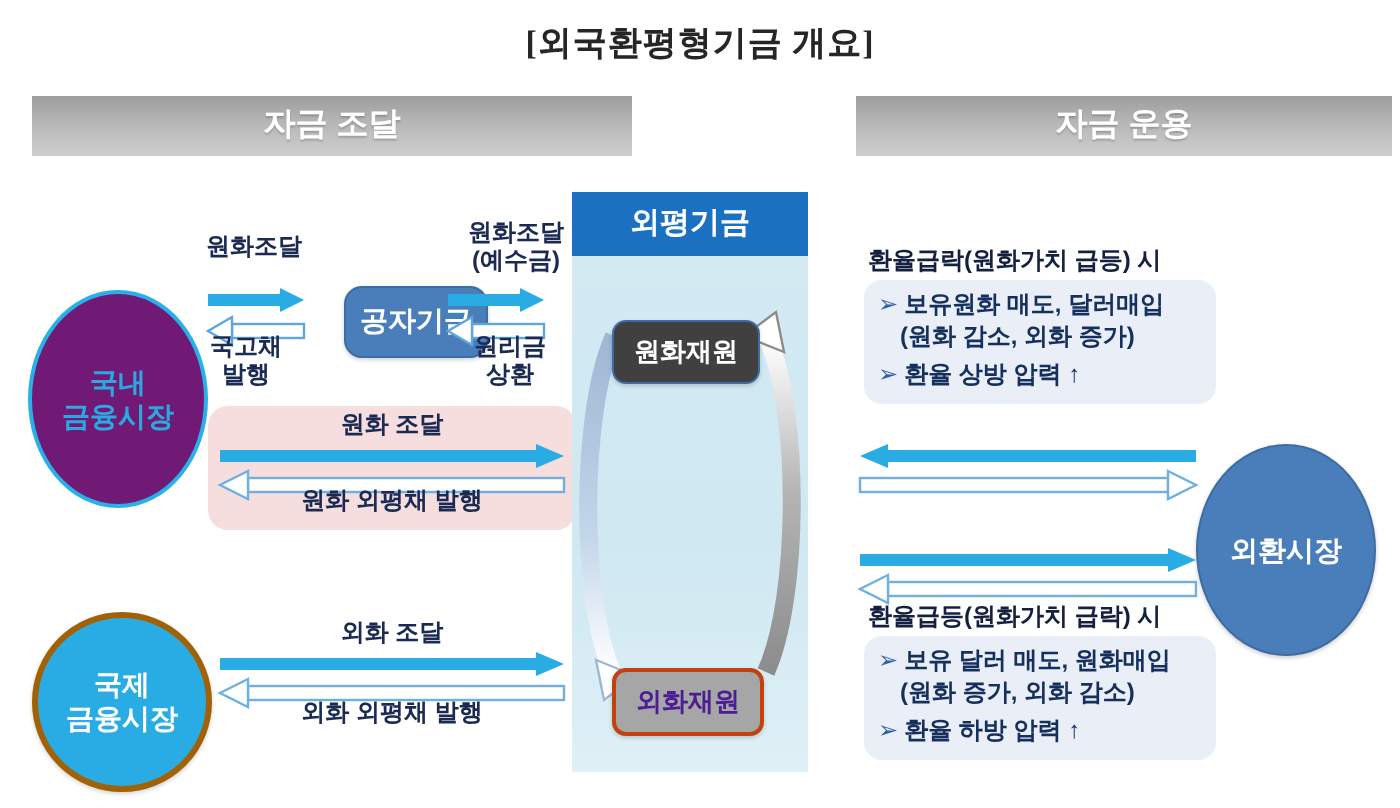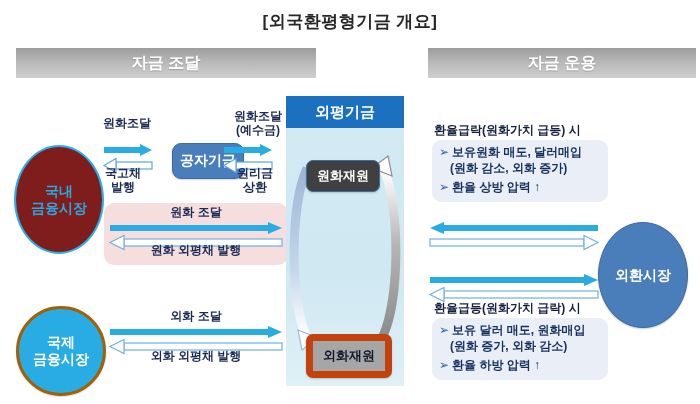--- a/index.html
+++ b/index.html
@@ -10,41 +10,41 @@
     overflow:hidden;
     position:relative;
     color:#1c1c1c;
   }
   .stage{position:absolute;left:0;top:0;width:700px;height:404px;}
   .abs{position:absolute;}
 
   
   #page-title{
     left:0;top:10px;width:700px;text-align:center;
-    font-size:17px;font-weight:bold;color:#262626;letter-spacing:.5px;
+    font-size:17px;font-weight:bold;color:#262626;letter-spacing:.5px;font-family:Liberation Serif, serif;
   }
 
   
   .sec-bar{
     height:30px;line-height:30px;text-align:center;
     font-size:16px;font-weight:bold;color:#ffffff;
     background:linear-gradient(to bottom,#9d9d9d 0%,#b7b7b7 45%,#cfcfcf 100%);
     text-shadow:0 1px 1px rgba(0,0,0,.18);
   }
   #sec-left{left:16px;top:48px;width:300px;}
   #sec-right{left:428px;top:48px;width:268px;}
 
   
   .ellipse{
     border-radius:50%;display:flex;align-items:center;justify-content:center;
     text-align:center;font-weight:bold;line-height:1.18;
   }
   #market-domestic{
     left:14px;top:145px;width:86px;height:105px;
-    background:#7f1d1d;border:2.2px solid #27b0ea;color:#2aa8e0;font-size:14px;
+    background:#701a75;border:2.2px solid #27b0ea;color:#2aa8e0;font-size:14px;
   }
   #market-intl{
     left:16px;top:306px;width:84px;height:84px;
     background:#29ace3;border:3px solid #a16207;color:#ffffff;font-size:14px;
     box-shadow:0 1px 2px rgba(0,0,0,.18);
   }
   #market-fx{
     left:598px;top:222px;width:88px;height:104px;
     background:#4a7ebb;border:1px solid #3d6ca5;color:#ffffff;font-size:14px;
     box-shadow:0 1px 2px rgba(0,0,0,.2);
@@ -71,23 +71,23 @@
     background:linear-gradient(to bottom,#d3eaf3 0%,#cfe8f2 55%,#dff0f6 100%);
   }
   #res-won{
     left:306px;top:160px;width:72px;height:30px;border-radius:7px;
     background:#404040;border:1px solid #3d6ca5;
     display:flex;align-items:center;justify-content:center;
     color:#ffffff;font-size:13px;font-weight:bold;box-shadow:0 1px 2px rgba(0,0,0,.18);
   }
   #res-fx{
     left:306px;top:334px;width:72px;height:30px;border-radius:7px;
-    background:#a6a6a6;border:7px solid #c2410c;
+    background:#a6a6a6;border:2px solid #c2410c;
     display:flex;align-items:center;justify-content:center;
-    color:#0f172a;font-size:13px;font-weight:bold;box-shadow:0 1px 2px rgba(0,0,0,.18);
+    color:#4c1d95;font-size:13px;font-weight:bold;box-shadow:0 1px 2px rgba(0,0,0,.18);
   }
   #cycle-arrows{left:286px;top:140px;width:118px;height:240px;}
 
   
   #won-panel{
     left:104px;top:203px;width:184px;height:62px;border-radius:10px;
     background:#f6dedf;
   }
 
   

